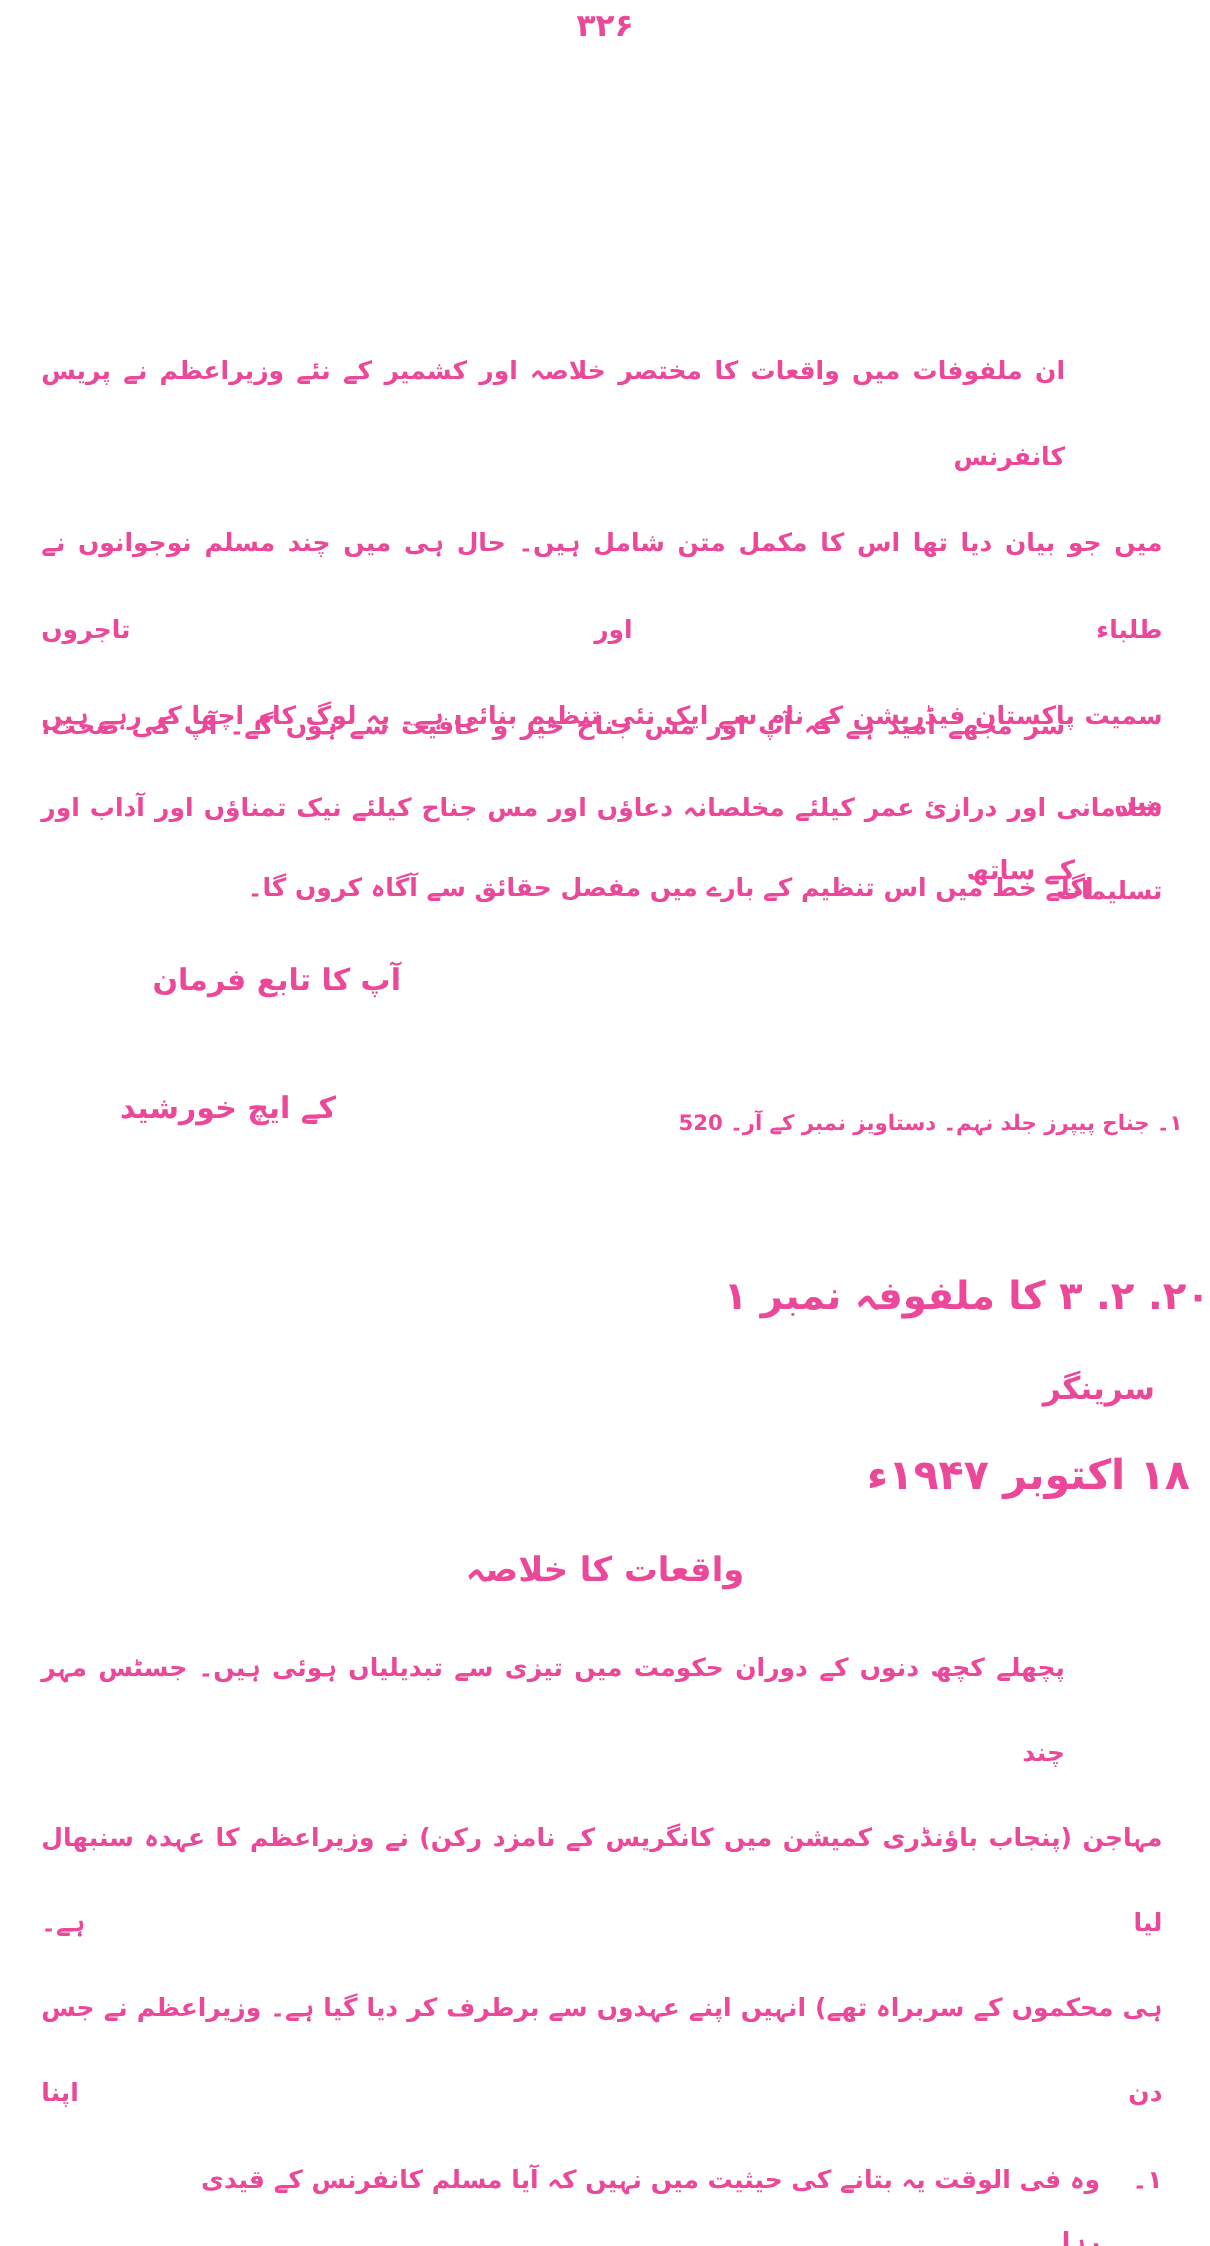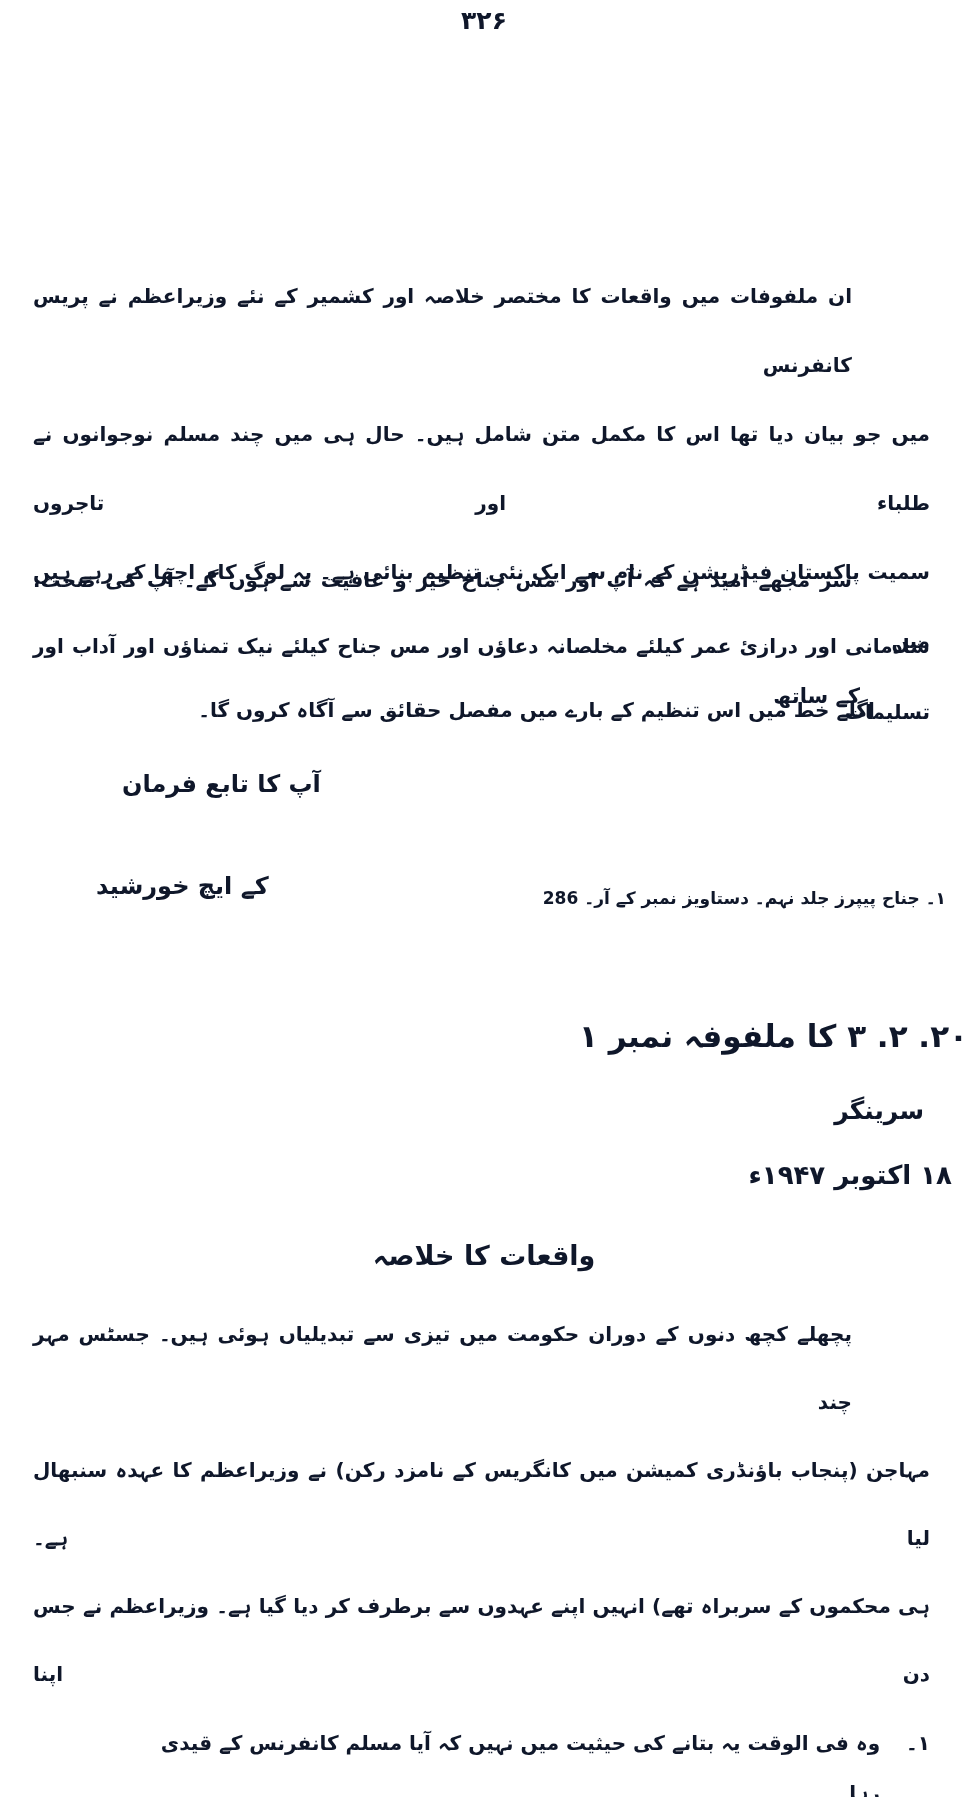--- a/index.html
+++ b/index.html
@@ -1,20 +1,20 @@
 <!DOCTYPE html>
 <html lang="ur" dir="rtl"><head>
 <meta charset="utf-8">
 <style>
   html,body { margin:0; padding:0; background:#ffffff; }
   .page {
     position:relative;
     width:968px; height:1797px;
     background:#ffffff;
-    color:#0f172a;
+    color:#ec4899;
     font-family:"DejaVu Sans", sans-serif;
     direction:rtl;
     overflow:hidden;
   }
   .abs { position:absolute; }
   .pageno {
     top:6px; left:0; width:968px;
     text-align:center; font-size:25px; font-weight:bold;
   }
   .para { right:38px; left:22px;margin-left:11px; }
@@ -32,21 +32,21 @@
   .centerline { text-align:center; text-align-last:center; padding-left:110px; }
   .closing { top:684px; right:108px; font-size:21px; font-weight:bold; }
   .sig1 { top:770px; left:122px; font-size:24px; font-weight:bold; }
   .sig2 { top:872px; left:96px; font-size:24px; font-weight:bold; }
   .footnote { top:888px; right:22px; font-size:17px; font-weight:bold; }
   .heading {
     top:1018px; left:0; width:968px; text-align:right;
     font-size:31px; font-weight:bold;
   }
   .place { top:1096px; right:44px; font-size:25px; font-weight:bold; }
-  .date  { top:1160px; right:16px; font-size:26px; font-weight:bold; }
+  .date  { top:1160px; right:16px; font-size:33px; font-weight:bold; }
   .subheading {
     top:1240px; left:0; width:968px; text-align:center;
     font-size:27px; font-weight:bold;
   }
   .listitem {
     top:1718px; right:38px; left:130px;
     display:flex; align-items:flex-start; gap:26px;
     font-size:20px; font-weight:bold; line-height:50px;
   }
 </style>
@@ -67,21 +67,21 @@
   <div class="abs para" id="para2">
     <div class="bodyline indent">سر مجھے امید ہے کہ آپ اور مس جناح خیر و عافیت سے ہوں گے۔ آپ کی صحت،</div>
     <div class="bodyline">شادمانی اور درازیٔ عمر کیلئے مخلصانہ دعاؤں اور مس جناح کیلئے نیک تمناؤں اور آداب اور تسلیمات</div>
   </div>
 
   <div class="abs closing">کے ساتھ</div>
 
   <div class="abs sig1">آپ کا تابع فرمان</div>
   <div class="abs sig2">کے ایچ خورشید</div>
 
-  <div class="abs footnote">۱۔ جناح پیپرز جلد نہم۔ دستاویز نمبر کے آر۔ 286</div>
+  <div class="abs footnote">۱۔ جناح پیپرز جلد نہم۔ دستاویز نمبر کے آر۔ 520</div>
 
   <div class="abs heading">۲۰. ۲. ۳ کا ملفوفہ نمبر ۱</div>
 
   <div class="abs place">سرینگر</div>
   <div class="abs date">۱۸ اکتوبر ۱۹۴۷ء</div>
 
   <div class="abs subheading">واقعات کا خلاصہ</div>
 
   <div class="abs para" id="para3">
     <div class="bodyline indent">پچھلے کچھ دنوں کے دوران حکومت میں تیزی سے تبدیلیاں ہوئی ہیں۔ جسٹس مہر چند</div>

